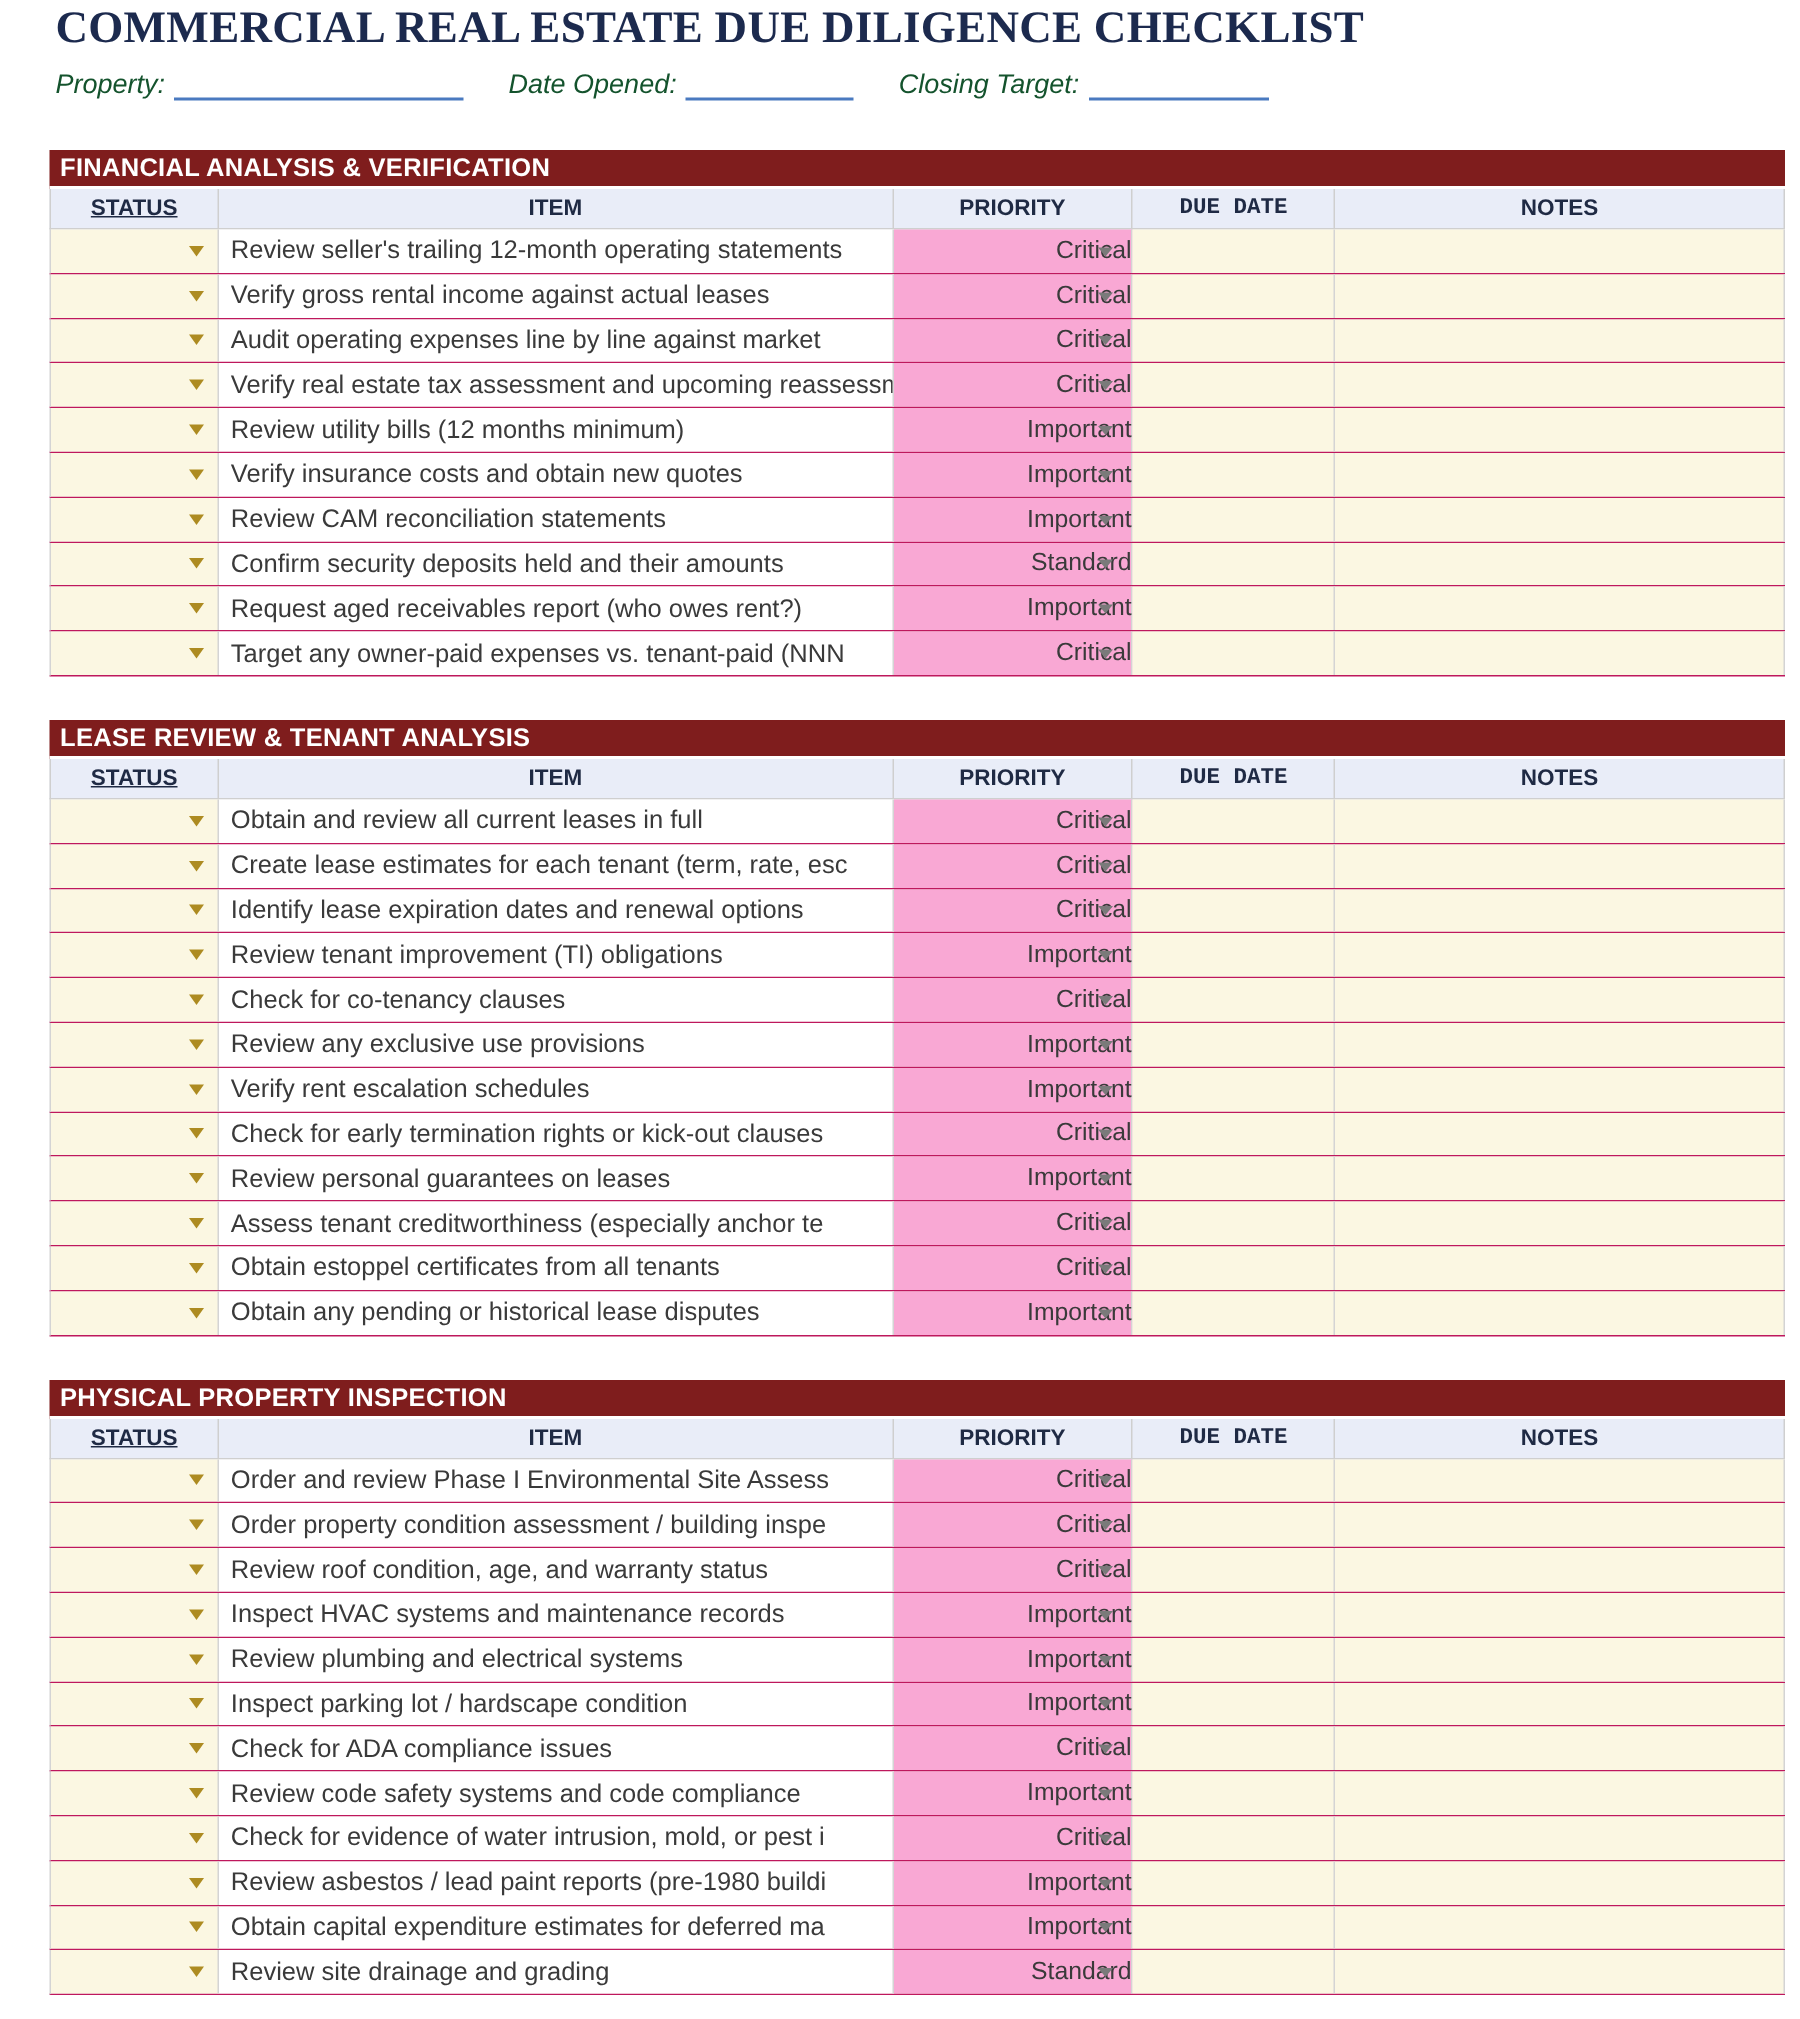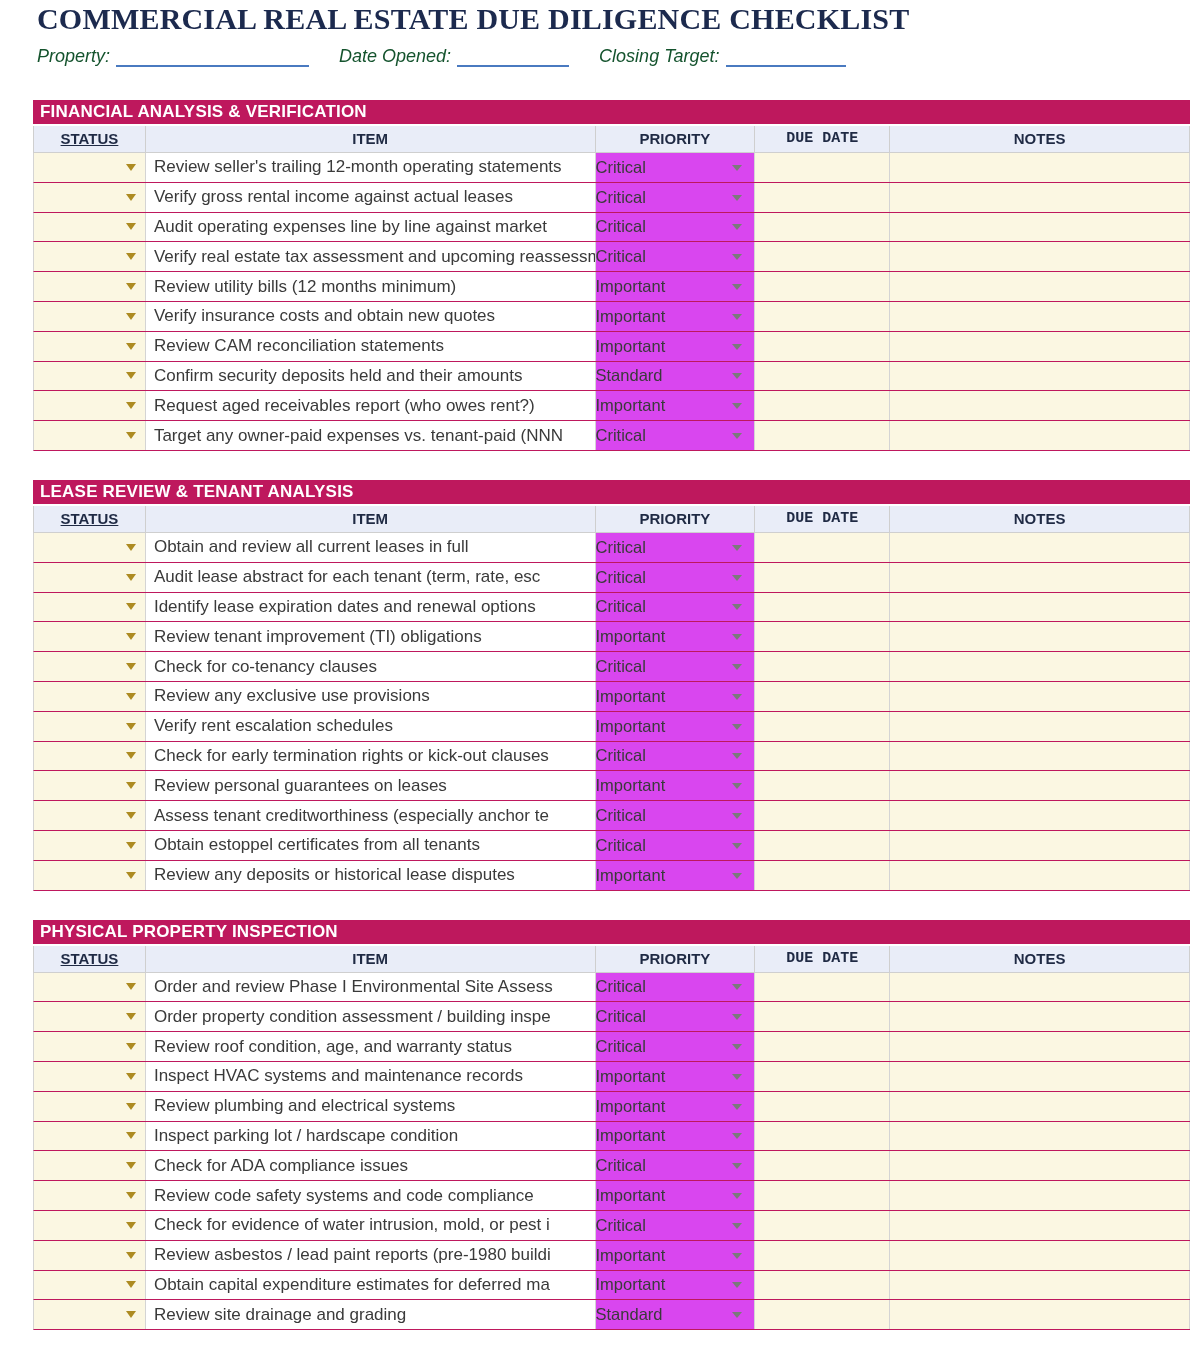--- a/index.html
+++ b/index.html
@@ -32,21 +32,21 @@
     height:17px;
     margin-left:6px;
   }
   .b0 { width:193px; }
   .b1 { width:112px; }
   .b2 { width:120px; }
 
   .section { width:1157px; margin:0 0 29px 33px; }
   .section-bar {
     box-sizing:border-box;
-    background:#be185d;
+    background:#7f1d1d;
     border-bottom:2px solid #ffffff;
     color:#ffffff;
     font-weight:bold;
     font-size:17px;
     height:26px;
     line-height:24px;
     padding-left:7px;
     letter-spacing:0.2px;
   }
   .cols-header {
@@ -99,22 +99,22 @@
     padding-left:8px;
     overflow:hidden;
   }
   .item-text {
     white-space:nowrap;
     font-size:17px;
     color:#3a3a3a;
   }
   .priority {
     width:160px;
-    background:#d946ef;
-    justify-content:flex-start;
+    background:#f9a8d4;
+    justify-content:flex-end;
     font-size:16.5px;
     color:#3a3a3a;
   }
   .priority-text { white-space:nowrap; }
   .duedate { width:135px; background:#fbf7e2; }
   .notes   { width:300px; background:#fbf7e2; }
 
   .tri {
     width:0; height:0;
     border-left:5.5px solid transparent;
@@ -400,21 +400,21 @@
       <span></span>
     </div>
   </div>
 
   <div class="row">
     <div class="cell status">
       <span class="status-text"></span>
       <span class="tri"></span>
     </div>
     <div class="cell item">
-      <span class="item-text">Audit lease abstract for each tenant (term, rate, esc</span>
+      <span class="item-text">Create lease estimates for each tenant (term, rate, esc</span>
     </div>
     <div class="cell priority">
       <span class="priority-text">Critical</span>
       <span class="tri-gray"></span>
     </div>
     <div class="cell duedate">
       <span></span>
     </div>
     <div class="cell notes">
       <span></span>
@@ -600,21 +600,21 @@
       <span></span>
     </div>
   </div>
 
   <div class="row">
     <div class="cell status">
       <span class="status-text"></span>
       <span class="tri"></span>
     </div>
     <div class="cell item">
-      <span class="item-text">Review any deposits or historical lease disputes</span>
+      <span class="item-text">Obtain any pending or historical lease disputes</span>
     </div>
     <div class="cell priority">
       <span class="priority-text">Important</span>
       <span class="tri-gray"></span>
     </div>
     <div class="cell duedate">
       <span></span>
     </div>
     <div class="cell notes">
       <span></span>

